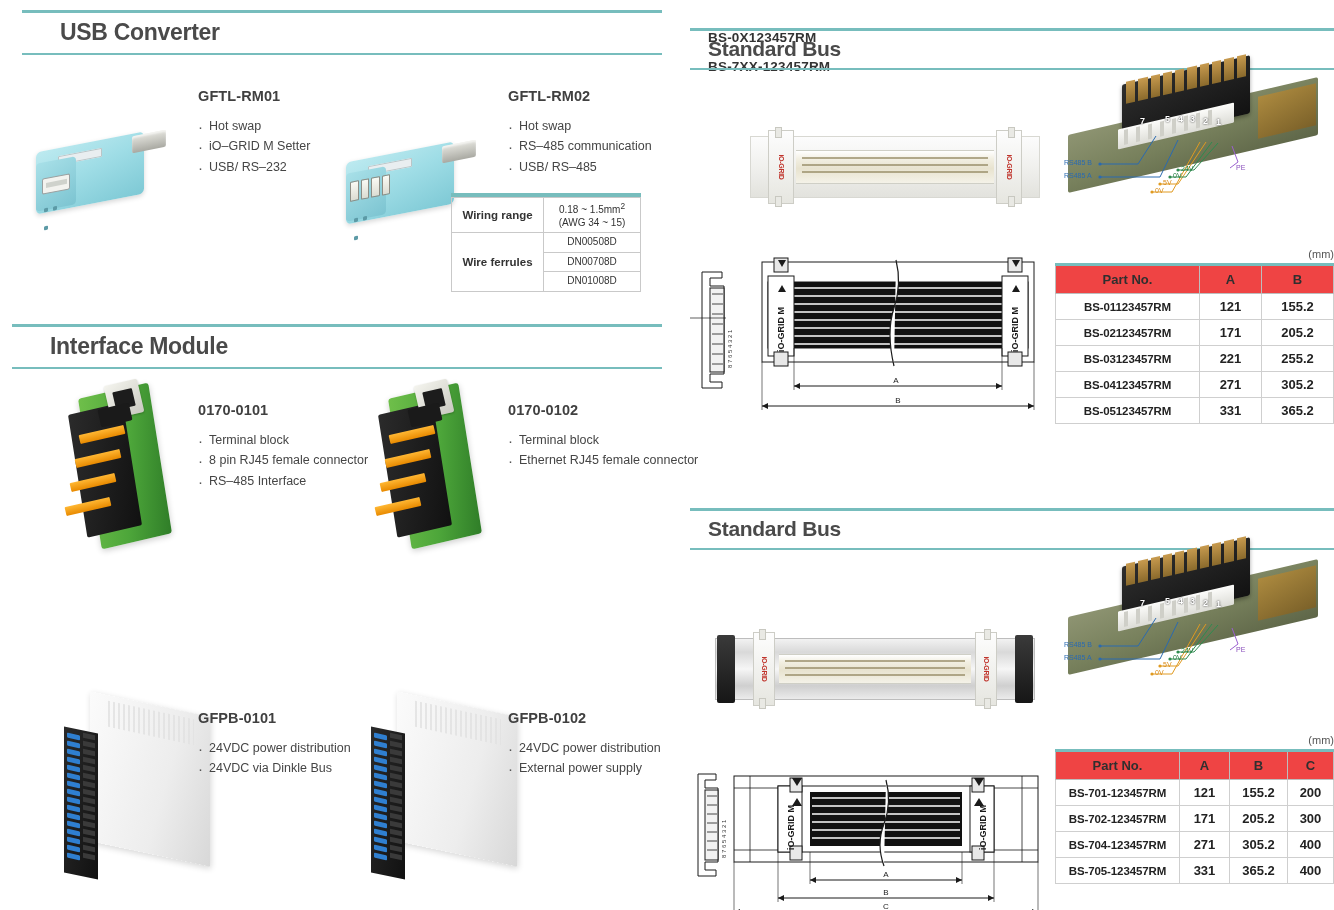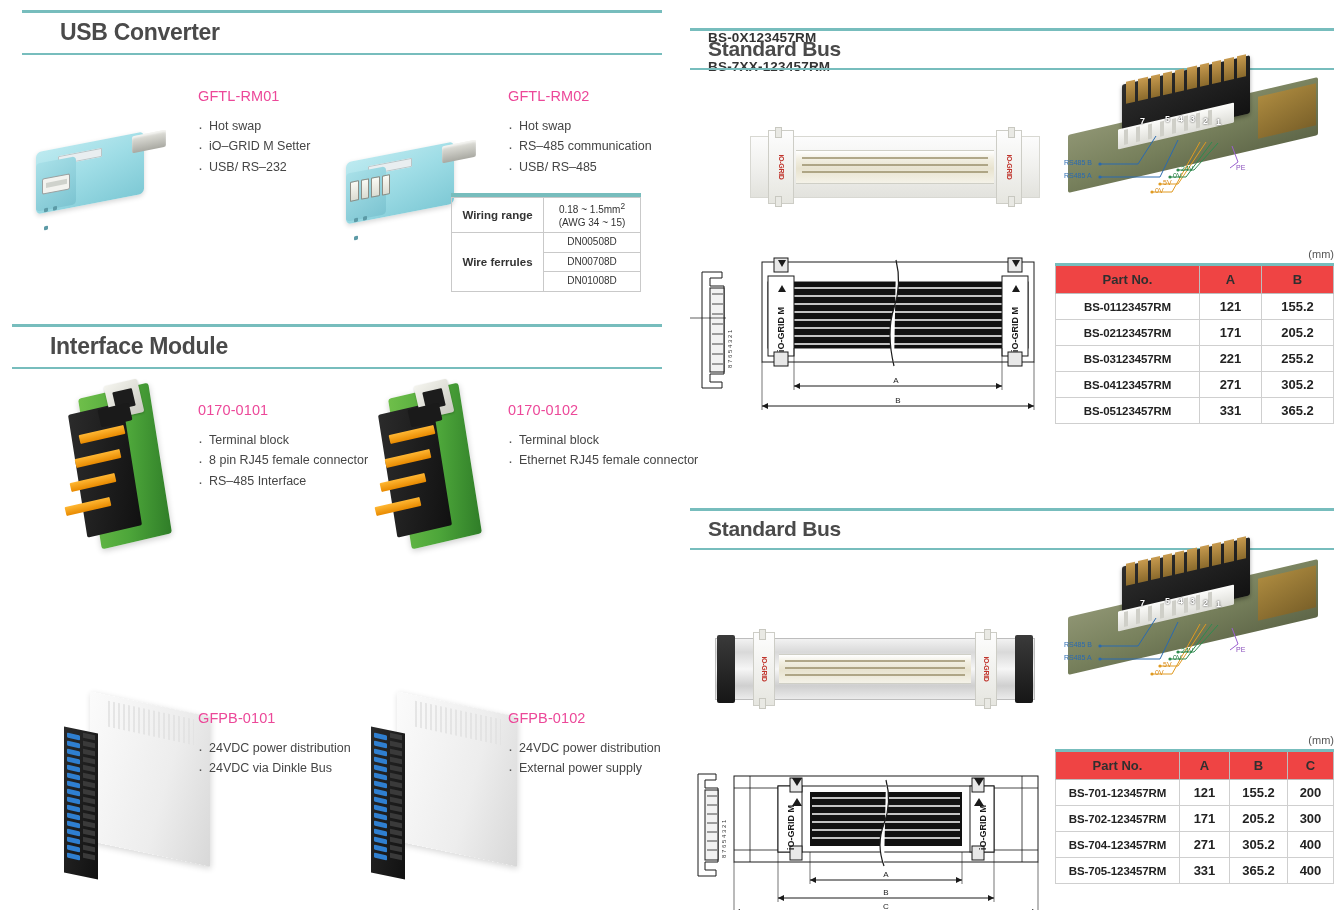--- a/index.html
+++ b/index.html
@@ -28,21 +28,21 @@
   }
   .sec-title.right { padding-left: 18px; font-size: 21px; }
 
   .subpart {
     font-size: 13.5px; font-weight: bold; color: #333;
     padding: 12px 0 0 18px; letter-spacing: 0.2px;
   }
 
   
   .prod-name {
-    font-size: 14.5px; font-weight: normal; color: #ec4899;
+    font-size: 14.5px; font-weight: bold; color: #404040;
     letter-spacing: 0.1px; margin-bottom: 12px;
   }
   .feat { list-style: none; margin: 0; padding: 0; }
   .feat li {
     font-size: 12.5px; color: #454545; line-height: 1.62;
     position: relative; padding-left: 11px; white-space: nowrap;
   }
   .feat li::before {
     content: "\00B7"; position: absolute; left: 0; top: -1px;
     font-size: 15px; color: #555;

